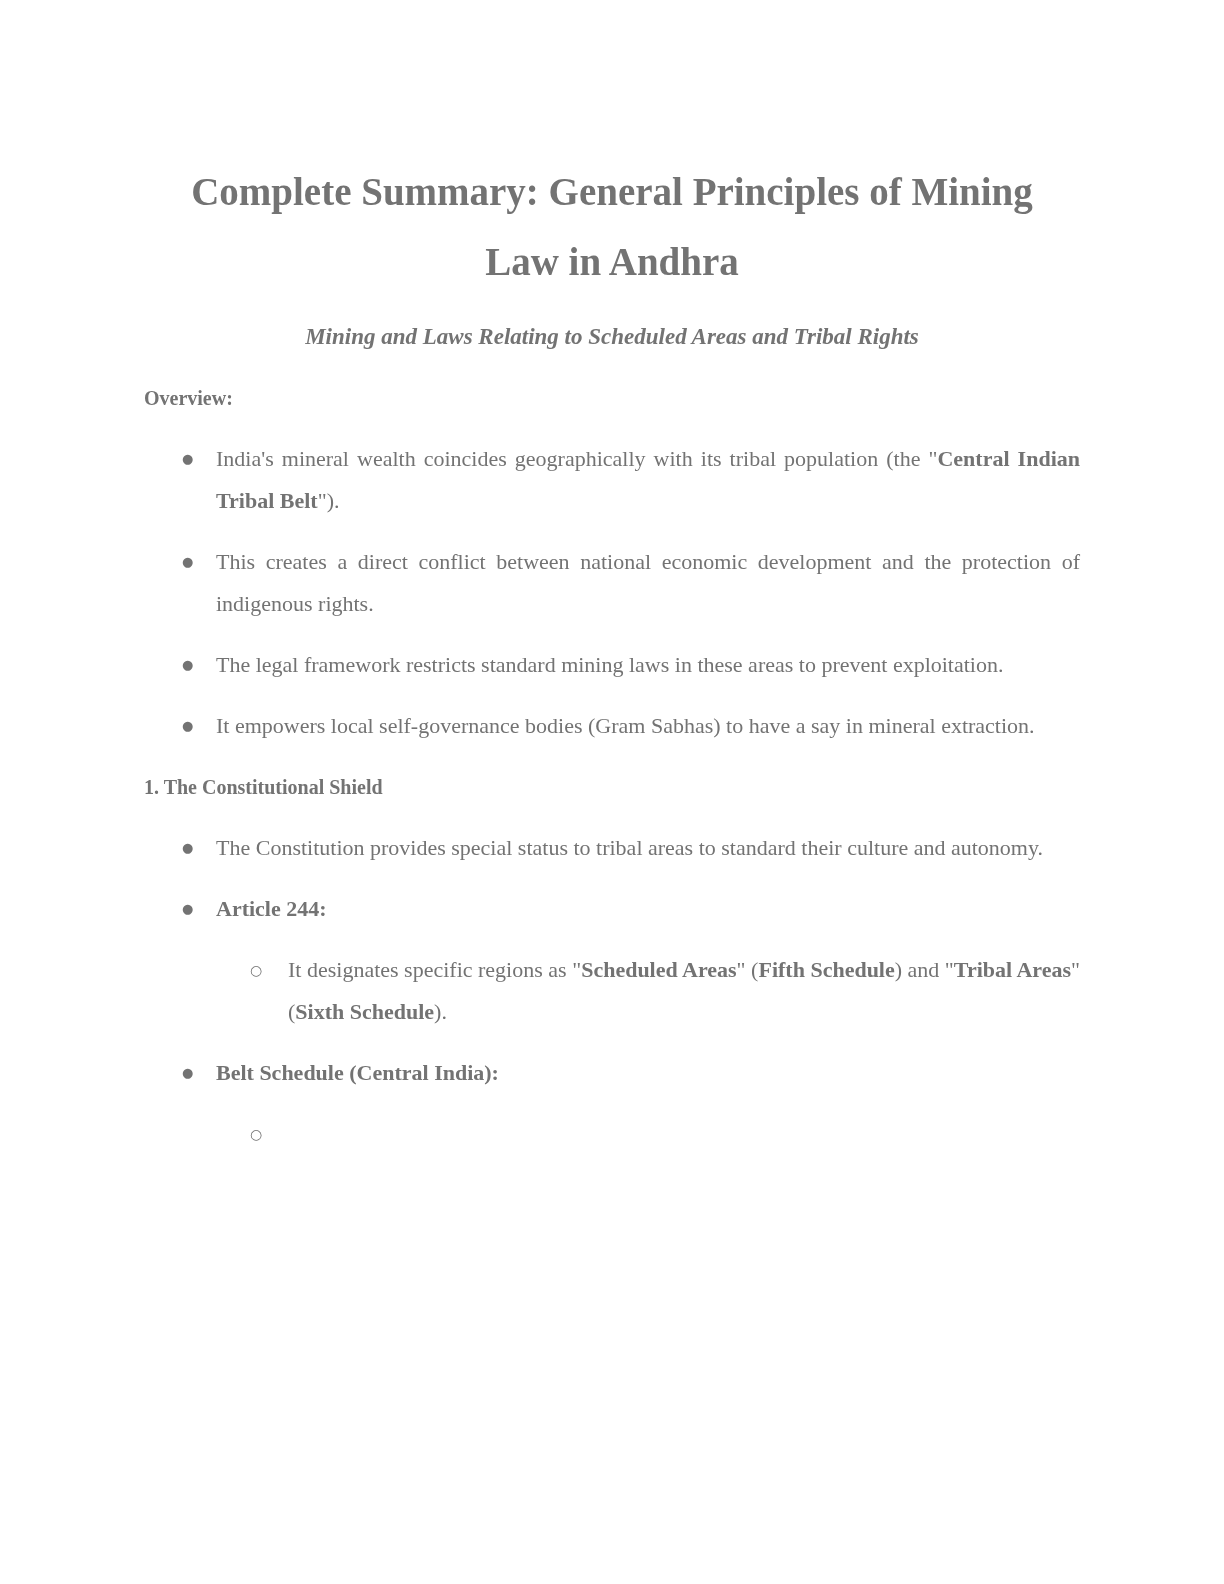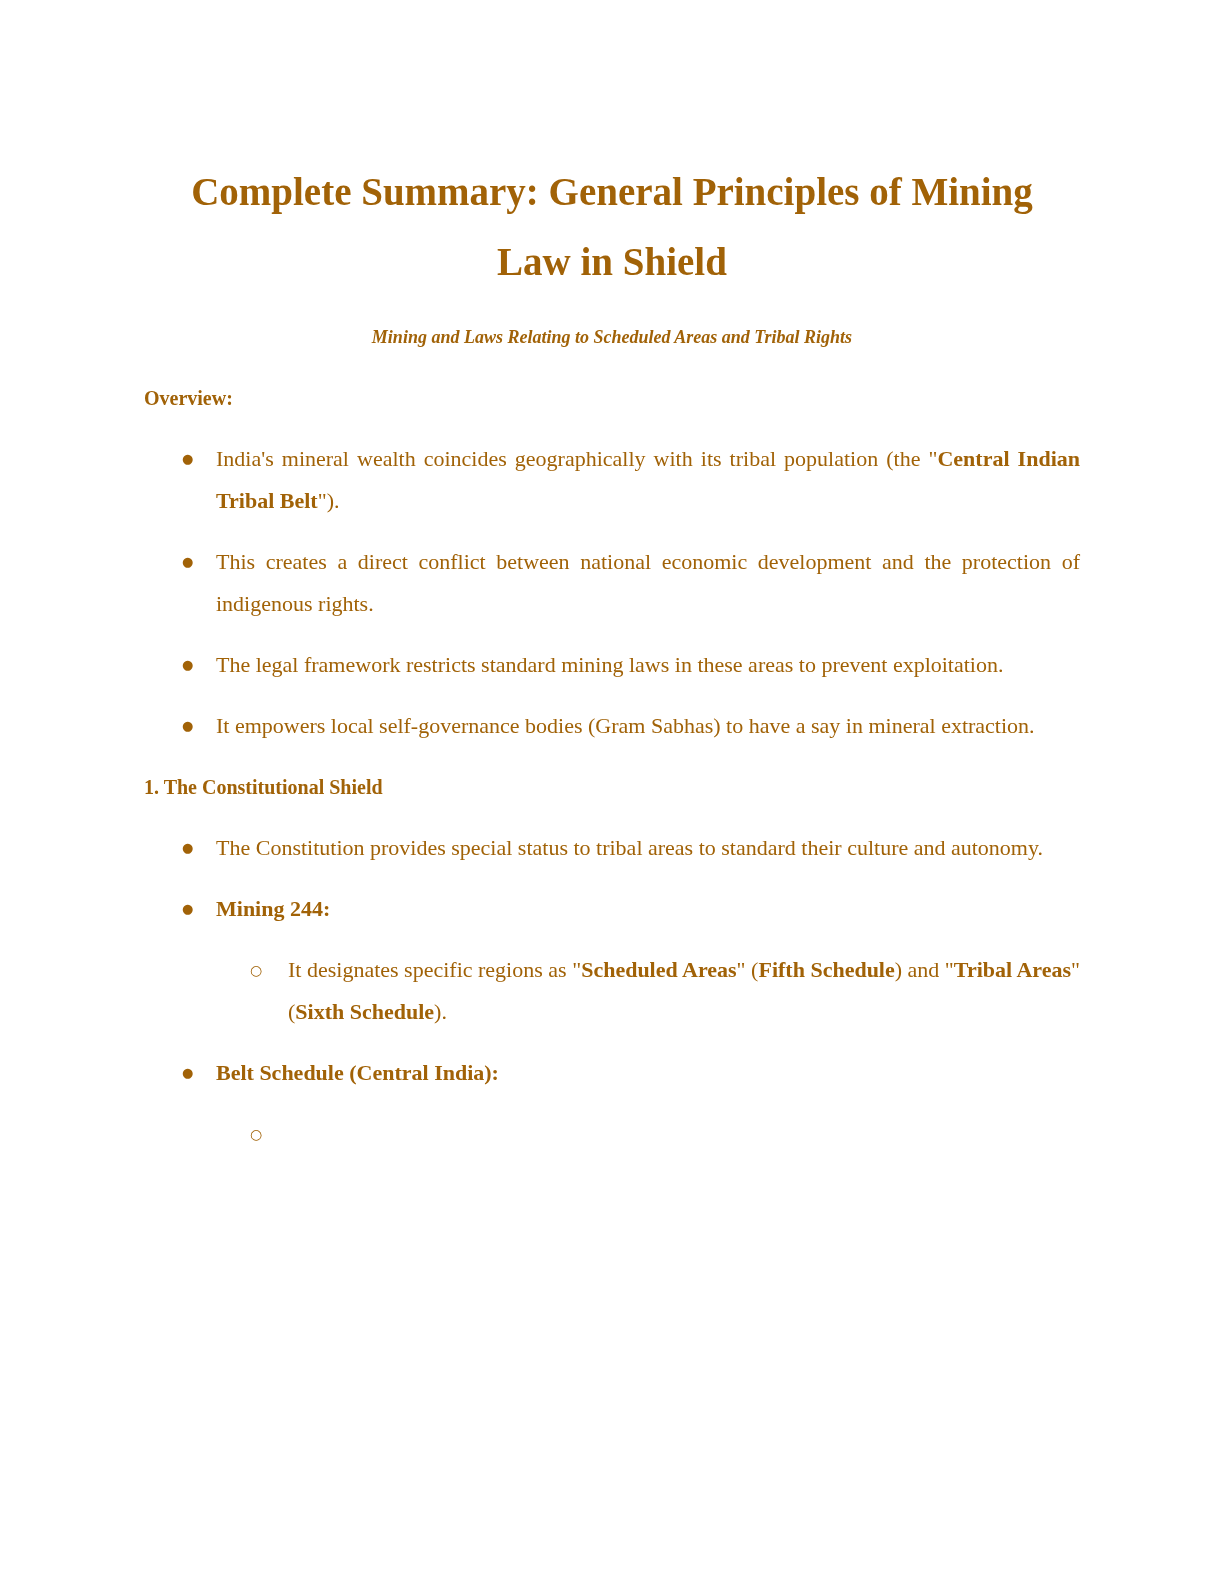--- a/index.html
+++ b/index.html
@@ -6,36 +6,36 @@
     margin: 0;
     padding: 0;
     background: #ffffff;
   }
   .page {
     width: 1224px;
     height: 1584px;
     box-sizing: border-box;
     padding: 144px;
     background: #ffffff;
-    color: #a16207;
+    color: #737373;
     font-family: "Liberation Serif", "DejaVu Serif", serif;
     font-size: 22px;
     line-height: 42px;
     overflow: hidden;
   }
   .title {
     font-size: 39px;
     line-height: 70px;
     font-weight: bold;
     text-align: center;
     margin: 13px 0 19px 0;
   }
   .title-line { display: block; }
   .subtitle {
-    font-size: 18px;
+    font-size: 23px;
     line-height: 42px;
     font-weight: bold;
     font-style: italic;
     text-align: center;
     margin: 0 0 19px 0;
   }
   .heading {
     font-size: 20px;
     line-height: 42px;
     font-weight: bold;
@@ -59,21 +59,21 @@
   .li.level2 .marker { left: 106px; font-size: 14px; }
   .li .text { display: block; margin-top: 8px; }
   b { font-weight: bold; }
 </style>
 </head>
 <body>
 
 <div class="page">
   <h1 class="title">
     <span class="title-line">Complete Summary: General Principles of Mining</span>
-    <span class="title-line">Law in Shield</span>
+    <span class="title-line">Law in Andhra</span>
   </h1>
   <p class="subtitle">Mining and Laws Relating to Scheduled Areas and Tribal Rights</p>
   <div>
       <div class="heading"><b>Overview:</b></div>
       <div class="li level1">
         <span class="marker">●</span>
         <span class="text">India's mineral wealth coincides geographically with its tribal population (the "<b>Central Indian Tribal Belt</b>").</span>
       </div>
       <div class="li level1">
         <span class="marker">●</span>
@@ -87,21 +87,21 @@
         <span class="marker">●</span>
         <span class="text">It empowers local self-governance bodies (Gram Sabhas) to have a say in mineral extraction.</span>
       </div>
       <div class="heading"><b>1. The Constitutional Shield</b></div>
       <div class="li level1">
         <span class="marker">●</span>
         <span class="text">The Constitution provides special status to tribal areas to standard their culture and autonomy.</span>
       </div>
       <div class="li level1">
         <span class="marker">●</span>
-        <span class="text"><b>Mining 244:</b></span>
+        <span class="text"><b>Article 244:</b></span>
       </div>
       <div class="li level2">
         <span class="marker">○</span>
         <span class="text">It designates specific regions as "<b>Scheduled Areas</b>" (<b>Fifth Schedule</b>) and "<b>Tribal Areas</b>" (<b>Sixth Schedule</b>).</span>
       </div>
       <div class="li level1">
         <span class="marker">●</span>
         <span class="text"><b>Belt Schedule (Central India):</b></span>
       </div>
       <div class="li level2">

